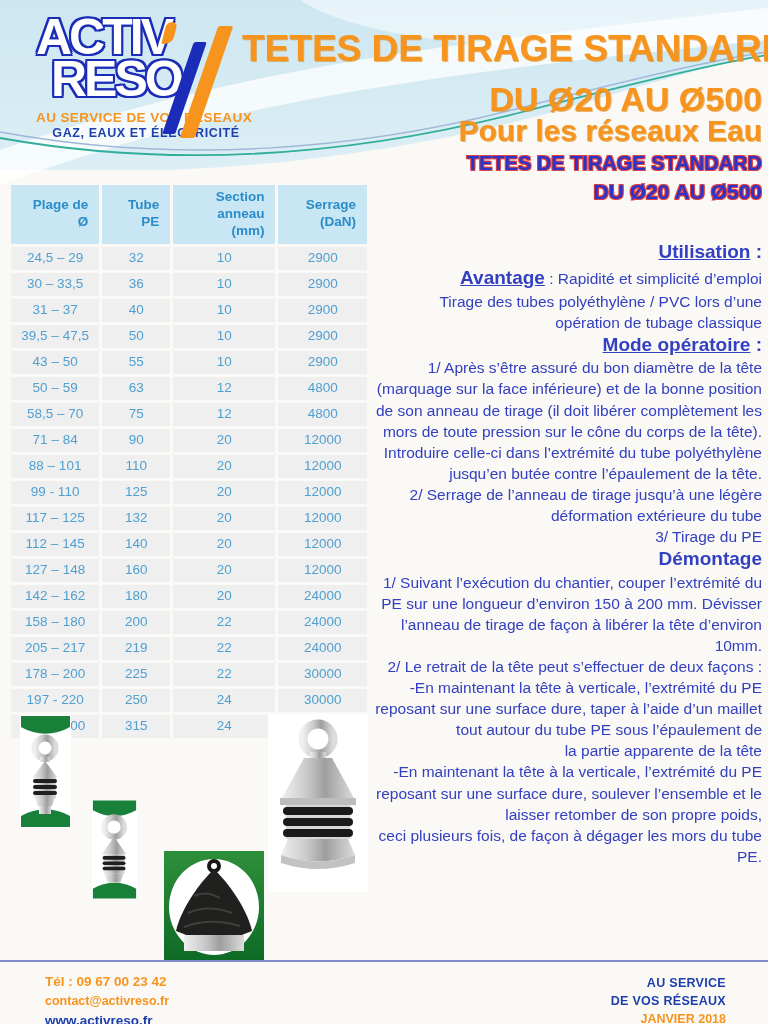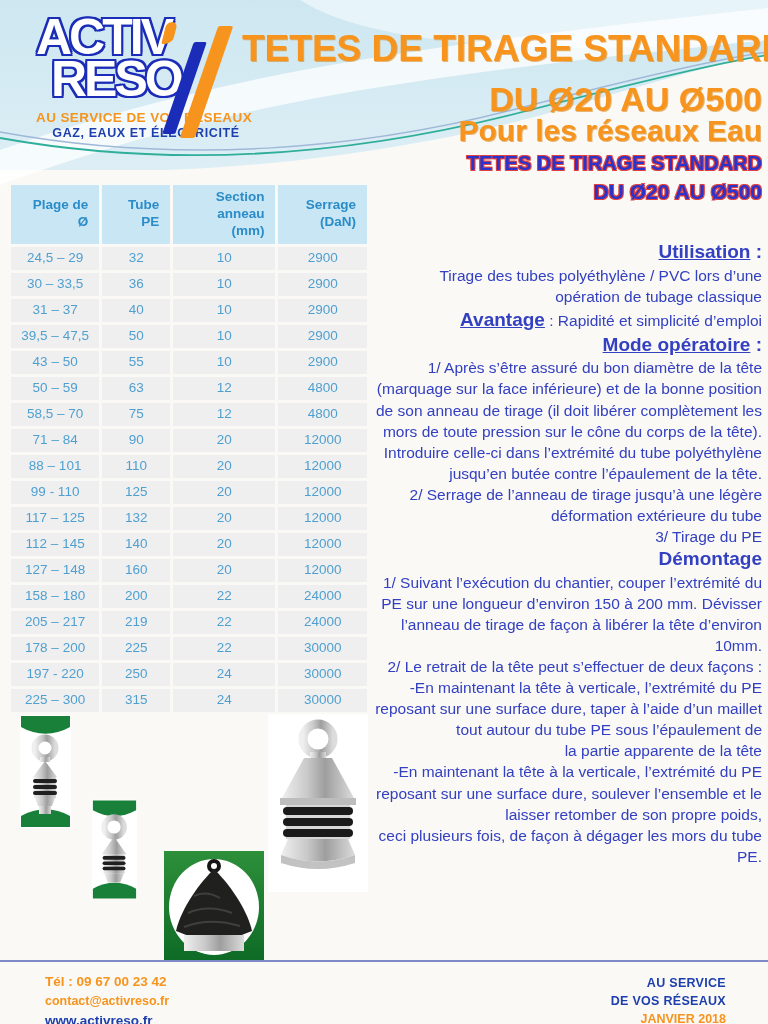--- a/index.html
+++ b/index.html
@@ -219,20 +219,26 @@
             <td>20</td>
             <td>12000</td>
           </tr>
           <tr>
             <td>127 – 148</td>
             <td>160</td>
             <td>20</td>
             <td>12000</td>
           </tr>
           <tr>
+            <td>142 – 162</td>
+            <td>180</td>
+            <td>20</td>
+            <td>24000</td>
+          </tr>
+          <tr>
             <td>158 – 180</td>
             <td>200</td>
             <td>22</td>
             <td>24000</td>
           </tr>
           <tr>
             <td>205 – 217</td>
             <td>219</td>
             <td>22</td>
             <td>24000</td>
@@ -254,22 +260,22 @@
             <td>315</td>
             <td>24</td>
             <td>30000</td>
           </tr>
         </tbody>
     </table>
   </div>
 
   <div class="content">
       <div class="sec hU"><span class="lbl">Utilisation</span> :</div>
+      <div class="sec inline"><span class="lbl">Avantage</span> : Rapidité et simplicité d’emploi</div>
       <div class="sec p">Tirage des tubes polyéthylène / PVC lors d’une opération de tubage classique</div>
-      <div class="sec inline"><span class="lbl">Avantage</span> : Rapidité et simplicité d’emploi</div>
       <div class="sec hU"><span class="lbl">Mode opératoire</span> :</div>
       <div class="sec p">1/ Après s’être assuré du bon diamètre de la tête (marquage sur la face inférieure) et de la bonne position de son anneau de tirage (il doit libérer complètement les mors de toute pression sur le cône du corps de la tête). Introduire celle-ci dans l’extrémité du tube polyéthylène jusqu’en butée contre l’épaulement de la tête.</div>
       <div class="sec p">2/ Serrage de l’anneau de tirage jusqu’à une légère déformation extérieure du tube</div>
       <div class="sec p">3/ Tirage du PE</div>
       <div class="sec h"><span class="lbl">Démontage</span></div>
       <div class="sec p">1/ Suivant l’exécution du chantier, couper l’extrémité du PE sur une longueur d’environ 150 à 200 mm. Dévisser l’anneau de tirage de façon à libérer la tête d’environ 10mm.</div>
       <div class="sec p">2/ Le retrait de la tête peut s’effectuer de deux façons :</div>
       <div class="sec p">-En maintenant la tête à verticale, l’extrémité du PE reposant sur une surface dure, taper à l’aide d’un maillet tout autour du tube PE sous l’épaulement de</div>
       <div class="sec p">la partie apparente de la tête</div>
       <div class="sec p">-En maintenant la tête à la verticale, l’extrémité du PE reposant sur une surface dure, soulever l’ensemble et le laisser retomber de son propre poids,</div>

